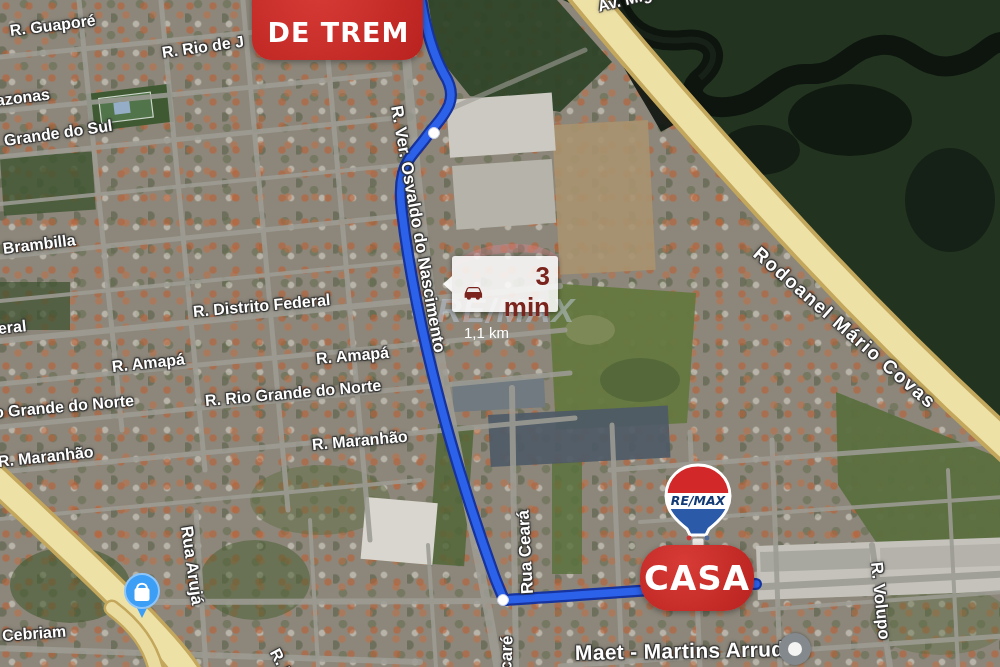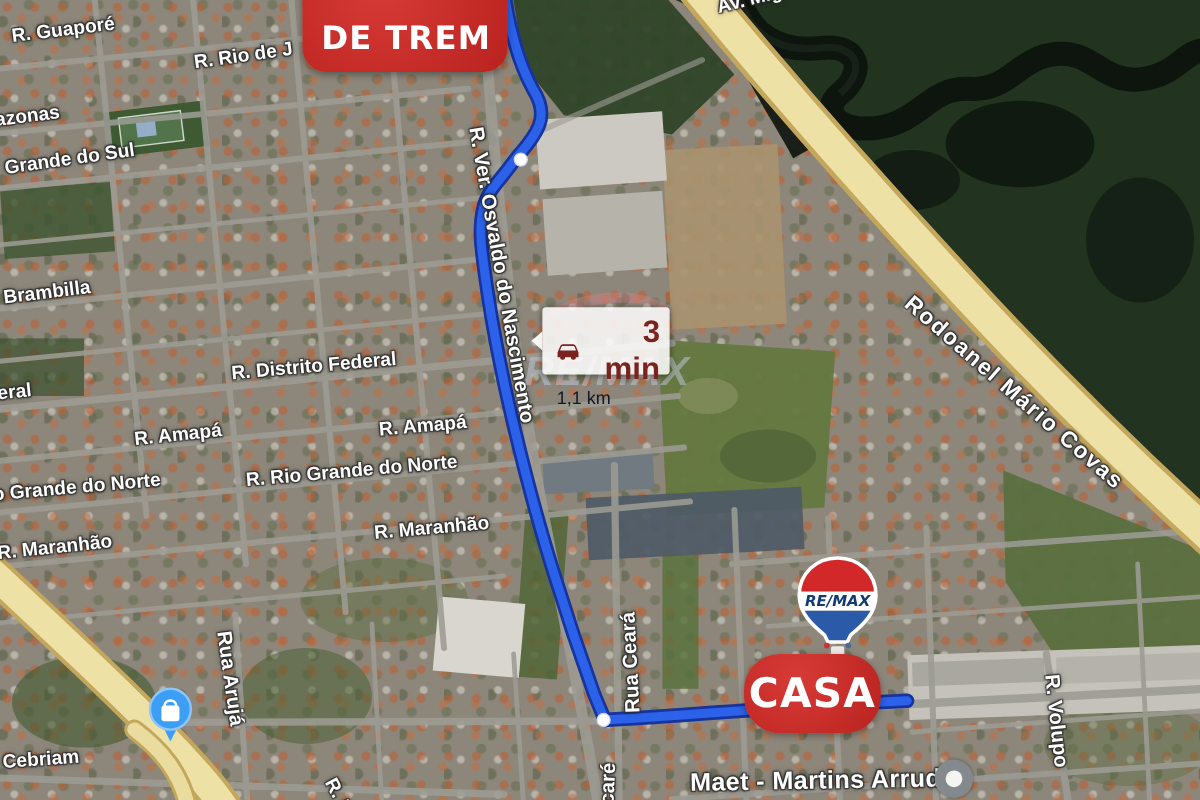--- a/index.html
+++ b/index.html
@@ -30,29 +30,29 @@
            color:rgba(186,196,214,.55);letter-spacing:1px;}
   
   .tooltip{position:absolute;left:452px;top:256px;width:106px;height:56px;z-index:4;
            background:rgba(255,255,255,.85);border-radius:3px;box-shadow:0 1px 5px rgba(0,0,0,.45);
            padding:5px 8px 4px 10px;box-sizing:border-box;}
   .tt-tail{position:absolute;left:-9px;top:20px;width:0;height:0;
            border-top:8px solid transparent;border-bottom:8px solid transparent;
            border-right:9px solid rgba(255,255,255,.92);}
   .tt-row1{display:flex;align-items:center;gap:6px;}
   .tt-time{font-size:26px;font-weight:bold;color:#7b241e;text-align:right;}
-  .tt-dist{font-size:15px;color:#0f172a;margin-left:2px;margin-top:1px;}
+  .tt-dist{font-size:15px;color:#ffffff;margin-left:2px;margin-top:1px;}
   
   .badge{position:absolute;z-index:5;color:#fff;text-align:center;
          font-family:"DejaVu Sans","Liberation Sans",sans-serif;font-weight:bold;
          background:radial-gradient(circle at 38% 28%, #d83b36, #b8221f);
          box-shadow:0 2px 6px rgba(0,0,0,.35);}
   .badge.origin{left:252px;top:-40px;width:171px;height:100px;border-radius:20px;}
   .b-l2{position:absolute;left:2px;right:0;bottom:12px;font-size:27px;letter-spacing:1px;}
-  .badge.casa{left:620px;top:545px;width:114px;height:66px;border-radius:30px;
+  .badge.casa{left:640px;top:545px;width:114px;height:66px;border-radius:30px;
               font-size:34px;line-height:66px;letter-spacing:1px;}
   .balloon{position:absolute;left:656px;top:462px;z-index:5;}
   
   .poi-store{position:absolute;left:122px;top:572px;z-index:4;}
   
   .poi-transit{position:absolute;left:779px;top:633px;z-index:4;width:32px;height:32px;
                border-radius:50%;background:#84898e;box-shadow:0 0 3px rgba(0,0,0,.4);}
   .poi-transit .inner{position:absolute;left:9px;top:9px;width:14px;height:14px;border-radius:50%;background:#f4f4f2;}
 </style>
 </head>

